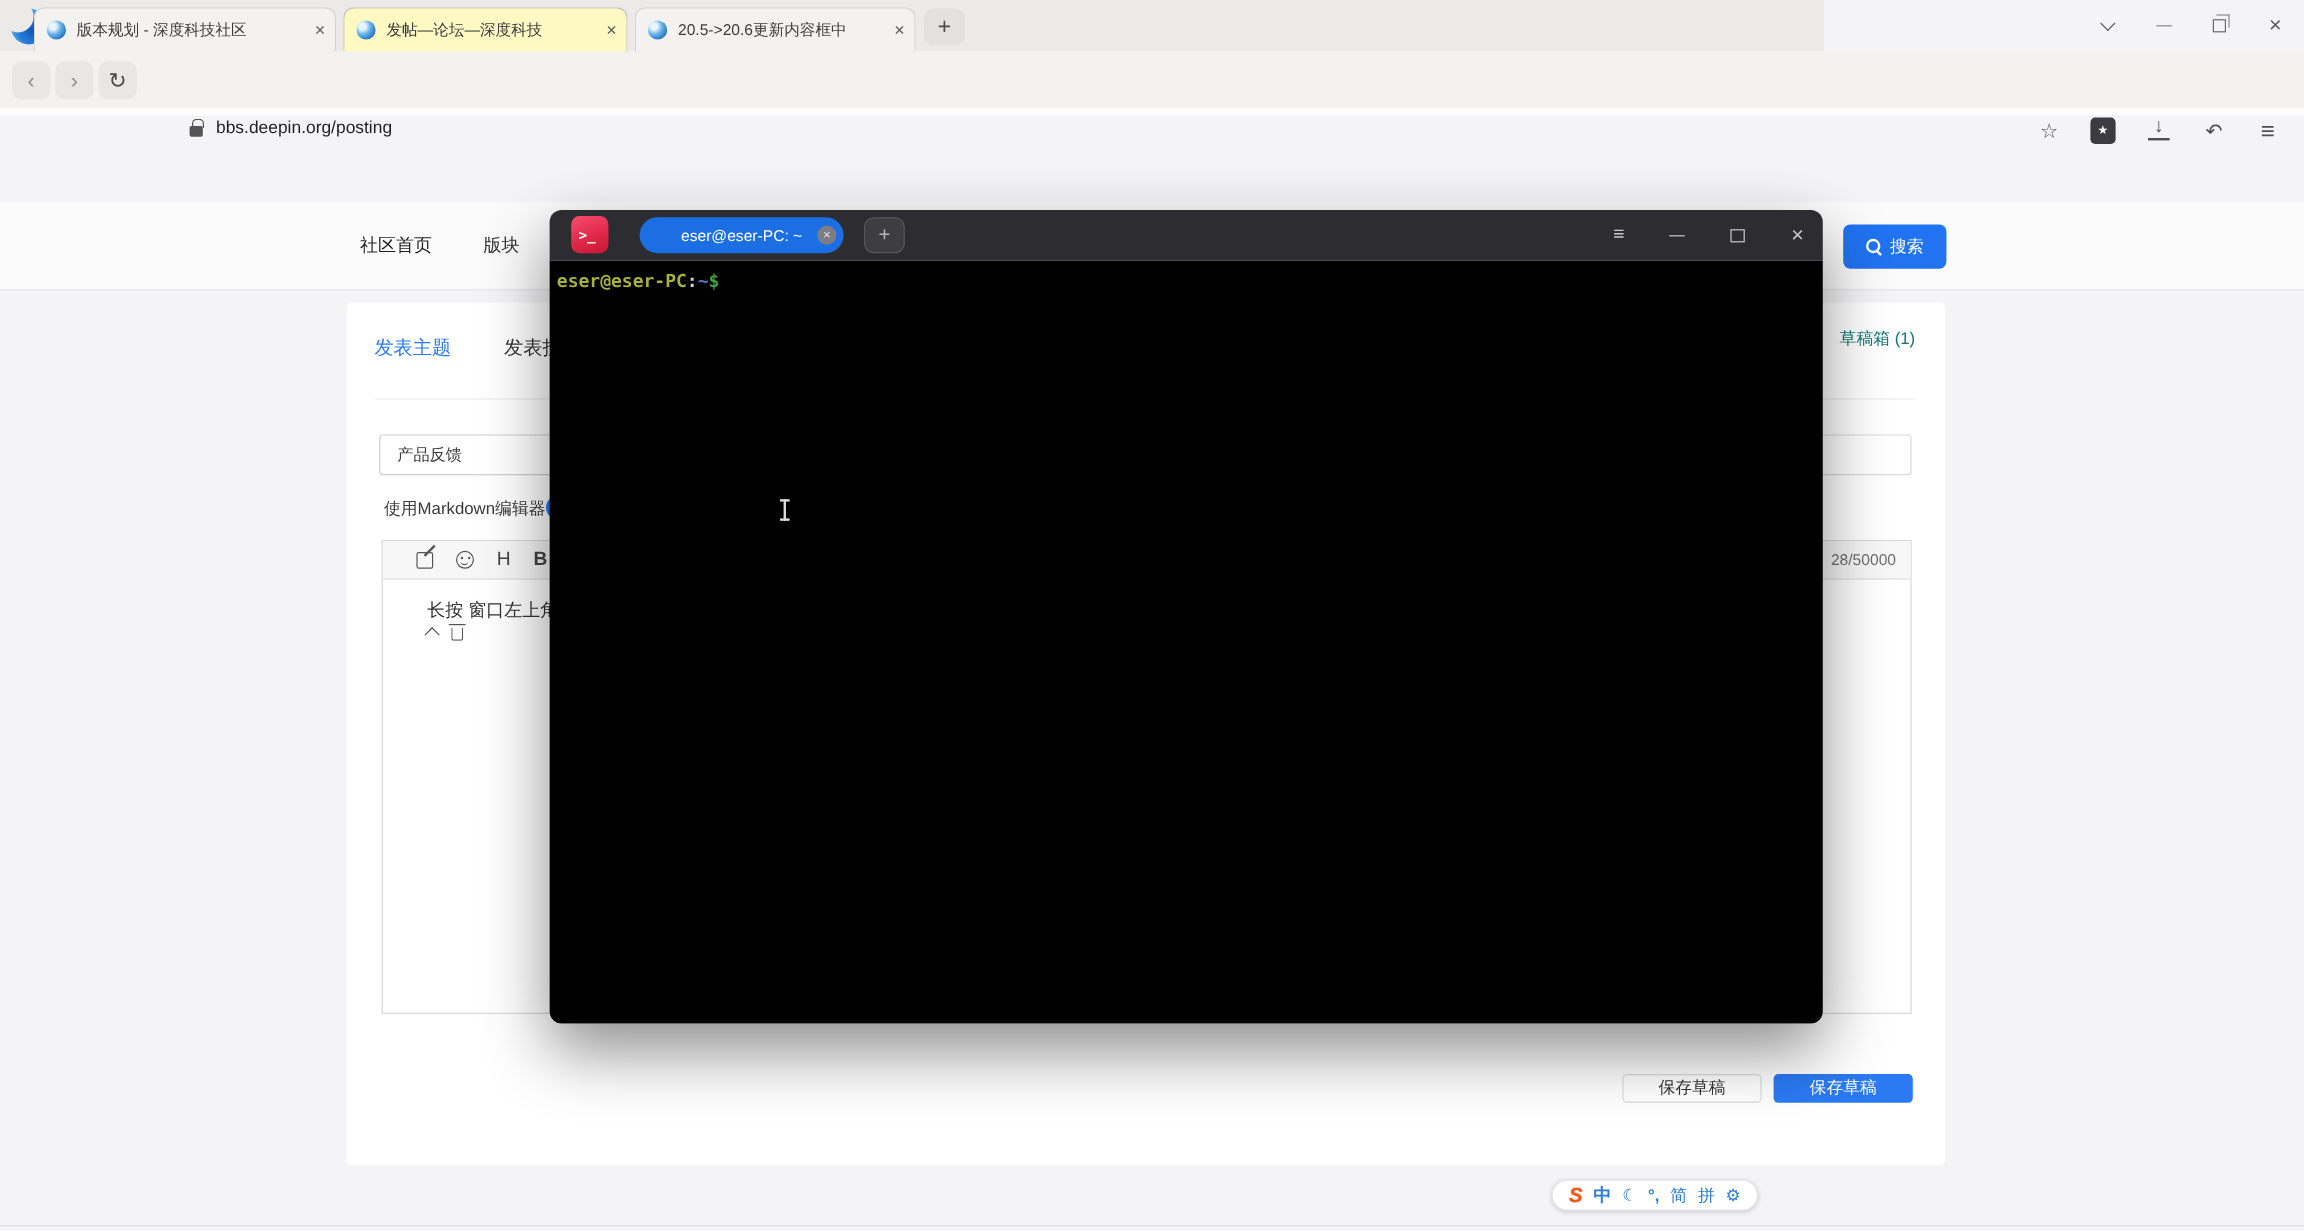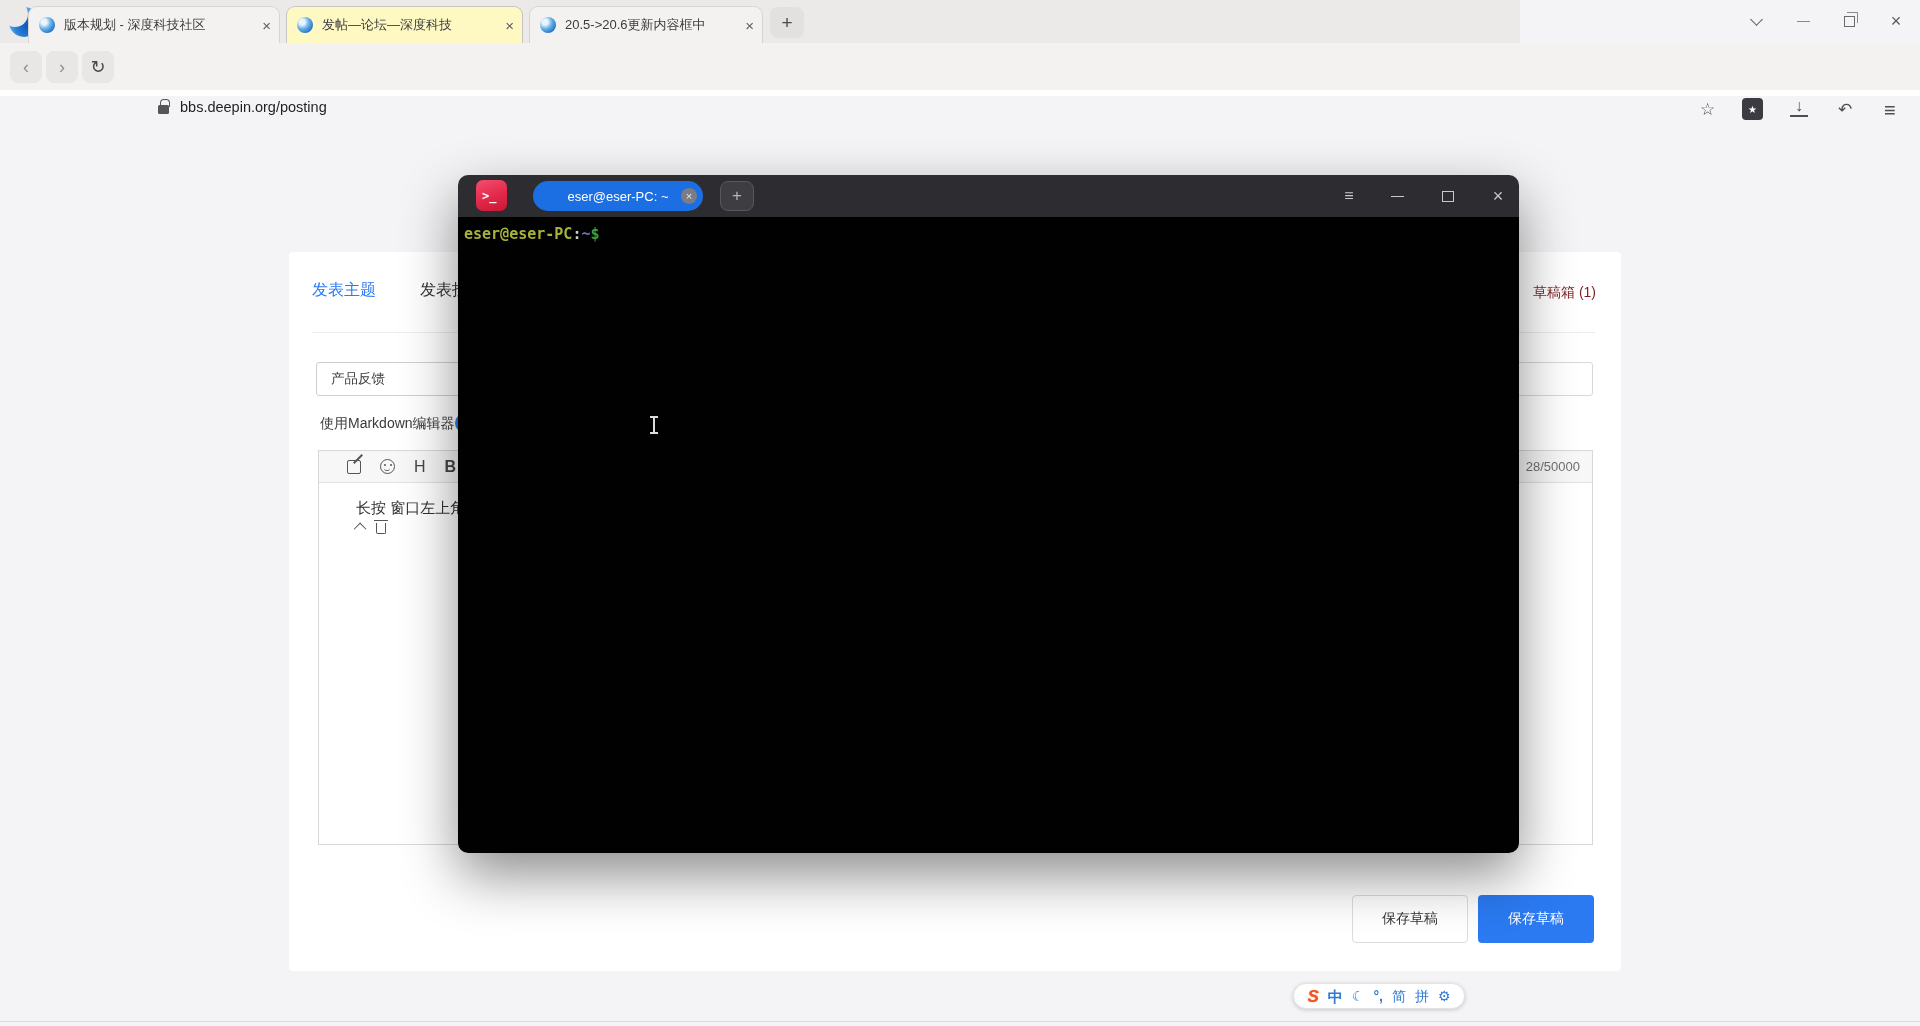--- a/index.html
+++ b/index.html
@@ -61,21 +61,21 @@
     display:flex; align-items:center; justify-content:center; gap:7px; color:#fff; font-size:14px; }
   .mag { position:relative; width:13px; height:13px; }
   .mag::before { content:""; position:absolute; left:0; top:0; width:8px; height:8px; border:2px solid #fff; border-radius:50%; }
   .mag::after { content:""; position:absolute; left:9px; top:9px; width:5px; height:2px; background:#fff; transform:rotate(45deg); transform-origin:left center; }
 
   
   #card { position:absolute; left:289px; top:252px; width:1332px; height:719px; background:#fff; border-radius:4px; }
   .form-tab { position:absolute; top:28px; font-size:16px; }
   .form-tab.active { color:#2b7af2; }
   .form-tab.plain { color:#333; }
-  #drafts-link { position:absolute; left:1244px; top:32px; font-size:14px; color:#7f1d1d; }
+  #drafts-link { position:absolute; left:1244px; top:22px; font-size:14px; color:#0f766e; }
   #tabs-divider { position:absolute; left:23px; top:80px; width:1283px; border-top:1px solid #ededef; }
   #category-select { position:absolute; left:27px; top:110px; width:285px; height:34px; border:1px solid #cfcfd1; border-radius:3px;
     background:#fff; display:flex; align-items:center; padding-left:14px; font-size:13.5px; color:#3a3a3a; }
   #title-input { position:absolute; left:330px; top:110px; width:974px; height:34px; border:1px solid #d9d9db; border-radius:3px; background:#fff; }
   #md-label { position:absolute; left:31px; top:163px; font-size:14px; color:#3a3a3a; }
   #md-toggle { position:absolute; left:166px; top:161px; width:40px; height:20px; border-radius:10px; background:#2b7af2; }
   #md-toggle::after { content:""; position:absolute; right:2px; top:2px; width:16px; height:16px; border-radius:50%; background:#fff; }
 
   #editor { position:absolute; left:29px; top:198px; width:1275px; height:395px; border:1px solid #d8d8da; background:#fff; }
   #ed-toolbar { position:absolute; left:0; top:0; width:100%; height:32px; background:#f7f7f8; border-bottom:1px solid #e0e0e2;
@@ -87,21 +87,21 @@
   .smiley::after { content:""; position:absolute; left:3px; bottom:2px; width:6px; height:3px; border-bottom:1.5px solid #555; border-radius:0 0 5px 5px; }
   .tb-letter { font-size:16px; color:#454545; }
   .tb-letter.bold { font-weight:bold; }
   #ed-count { margin-left:auto; font-size:13px; color:#707070; }
   #ed-text { position:absolute; left:37px; top:48px; font-size:15px; color:#333; }
   #ed-mini { position:absolute; left:38px; top:69px; display:flex; gap:10px; align-items:center; }
   .caret-up { width:9px; height:9px; border-left:1.7px solid #555; border-top:1.7px solid #555; transform:rotate(45deg) translateY(2px); }
   .trash { position:relative; width:10px; height:11px; border:1.5px solid #555; border-top:none; border-radius:0 0 2px 2px; margin-top:3px; }
   .trash::before { content:""; position:absolute; left:-3px; top:-3px; width:14px; border-top:1.5px solid #555; }
 
-  .btn { position:absolute; top:643px; width:116px; height:48px; border-radius:4px; font-size:14px;
+  .btn { position:absolute; top:643px; width:116px; height:24px; border-radius:4px; font-size:14px;
     display:flex; align-items:center; justify-content:center; }
   #save-draft { left:1063px; background:#fff; border:1px solid #dcdcde; color:#333; }
   #publish { left:1189px; background:#2b7af2; color:#fff; }
 
   
   #terminal { position:absolute; left:458px; top:175px; width:1061px; height:678px; border-radius:10px;
     box-shadow:0 22px 55px rgba(0,0,0,.45); z-index:10; }
   #term-titlebar { position:absolute; left:0; top:0; width:100%; height:42px; background:#2d2d31; border-radius:10px 10px 0 0; }
   #term-app-icon { position:absolute; left:18px; top:5px; width:31px; height:31px; border-radius:7px;
     background:linear-gradient(160deg,#f64d6e 0%,#e2284a 55%,#c81733 100%);
@@ -186,20 +186,28 @@
         <div class="arrow">↓</div>
         <div class="base"></div>
       </span>
     <span class="bar-icon" style="left:1838px;">↶</span>
     <span class="bar-icon" style="left:1884px; font-size:20px;">≡</span>
   </div>
 
   <div id="site-top-strip"></div>
 
 
+  <div id="subnav">
+    <span class="subnav-item" style="left:300px;">社区首页</span>
+    <span class="subnav-item" style="left:403px; color:#333;">版块</span>
+    <div id="search-btn">
+      <span class="mag"></span>
+      <span>搜索</span>
+    </div>
+  </div>
 
   <div id="card">
     <span class="form-tab active" style="left:23px;">发表主题</span>
     <span class="form-tab plain" style="left:131px;">发表投票</span>
     <span id="drafts-link">草稿箱 (1)</span>
     <div id="tabs-divider"></div>
 
     <div id="category-select">
       <span>产品反馈</span>
     </div>

